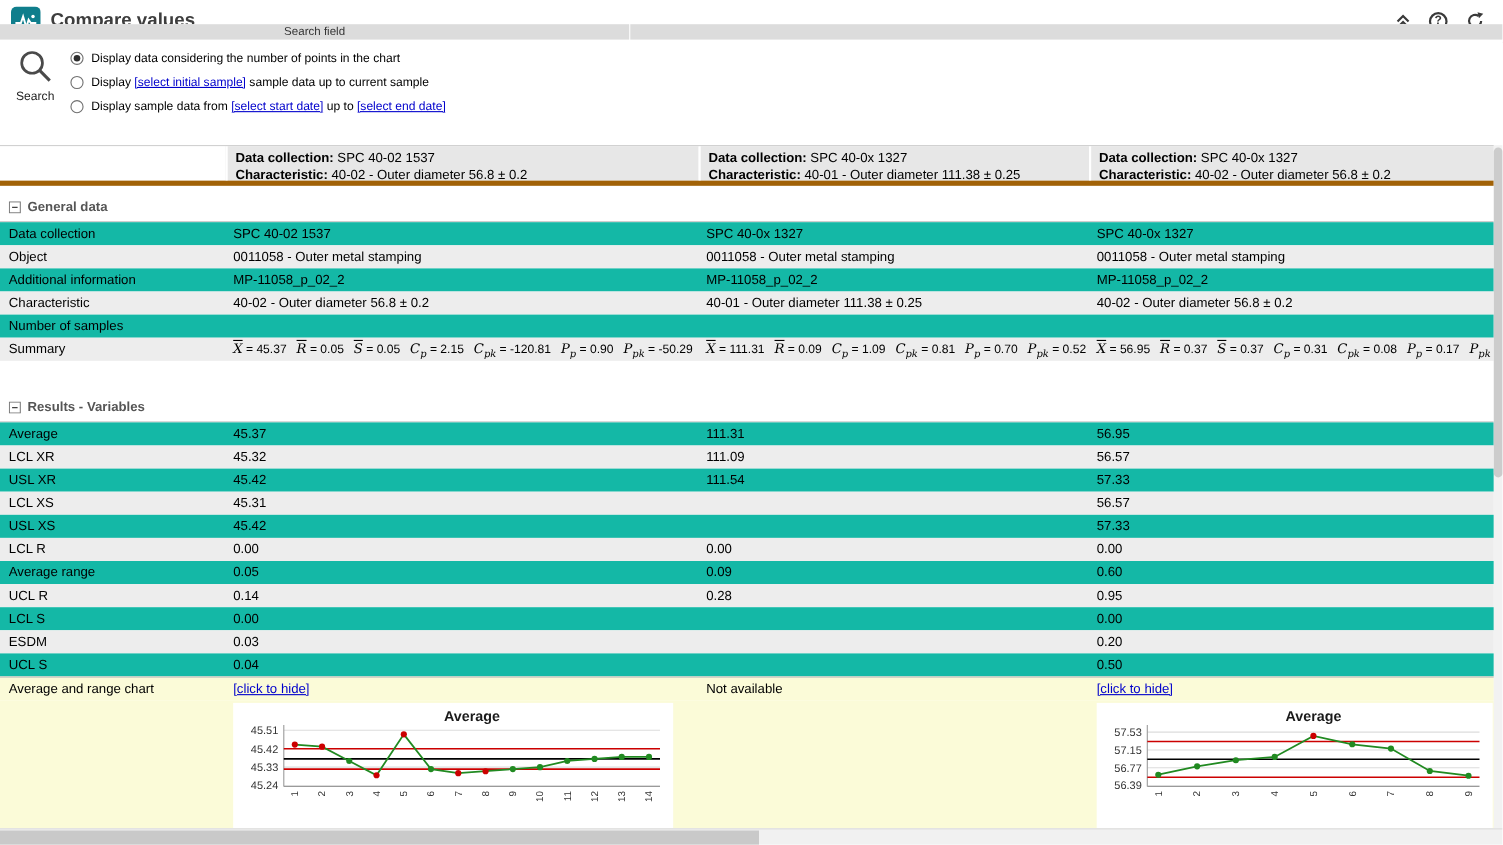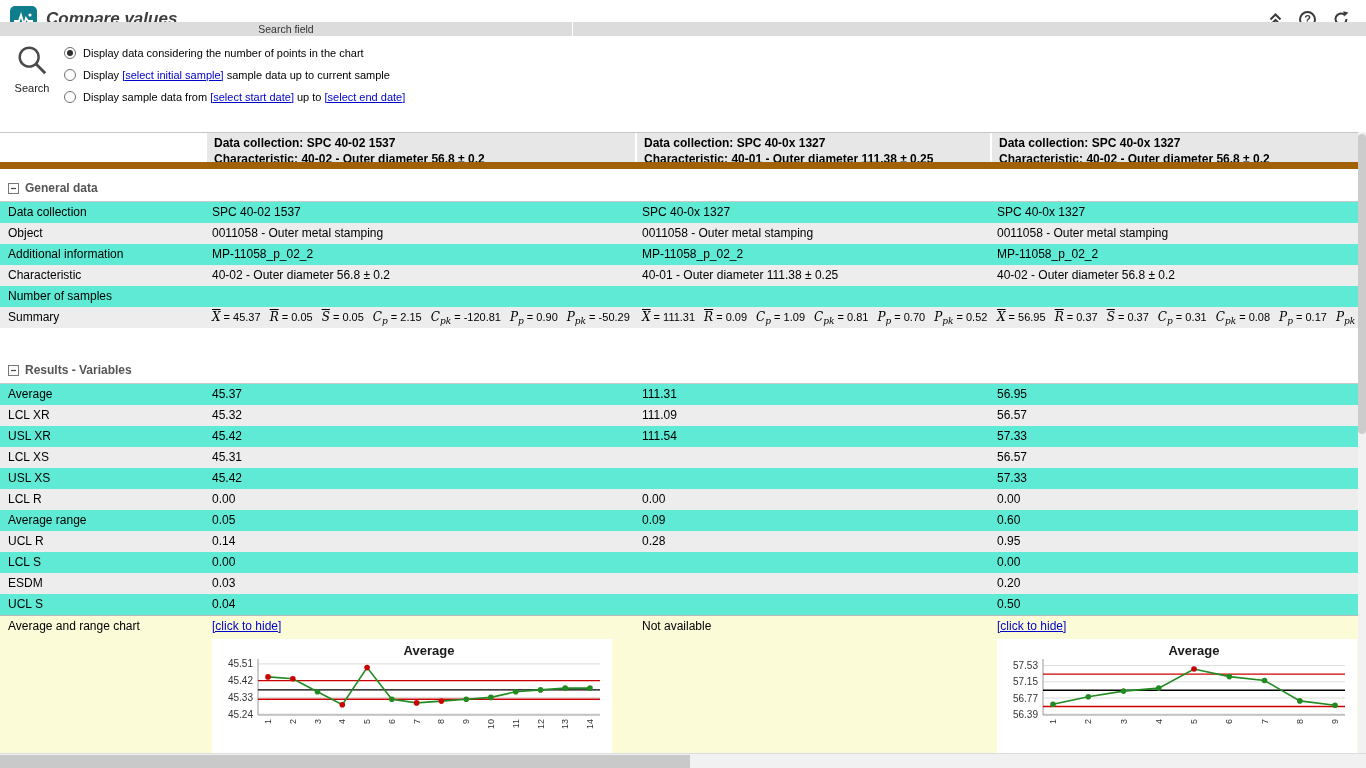--- a/index.html
+++ b/index.html
@@ -2,51 +2,51 @@
 <html><head>
 <meta charset="utf-8">
 <style>
   *{margin:0;padding:0;box-sizing:border-box;}
   html,body{width:1366px;height:768px;}
   body{font-family:"Liberation Sans",sans-serif;font-size:12px;color:#000;background:#fff;}
   .app{position:relative;width:1366px;height:768px;overflow:hidden;background:#fff;}
 
   .topbar{position:absolute;top:0;left:0;width:1366px;height:39px;border-bottom:1px solid #ddd;display:flex;align-items:center;padding:0 16px 0 10px;background:#fff;}
   .logo{width:27px;height:27px;margin-right:9px;display:inline-flex;}
-  .title{font-size:17px;font-weight:bold;color:#3d3d3d;font-style:italic;}
+  .title{font-size:17px;font-weight:bold;color:#3d3d3d;}
   .topbar-icons{margin-left:auto;display:flex;align-items:center;gap:16px;}
   .tbicon{display:inline-flex;align-items:center;justify-content:center;cursor:pointer;}
   .help-circle{width:17px;height:17px;border:2px solid #3a3a3a;border-radius:50%;font-size:11px;font-weight:bold;color:#3a3a3a;display:flex;align-items:center;justify-content:center;}
 
   .search-area{position:absolute;top:22px;left:0;width:1366px;height:93px;display:flex;background:#fff;}
   .search-left{width:572px;margin-right:1px;}
   .search-right{flex:1;}
   .panel-title{height:14px;background:#dcdcdc;font-size:10.5px;line-height:14px;text-align:center;color:#333;}
   .search-body{display:flex;padding:7px 0 0 6px;}
   .search-ico{width:52px;display:flex;flex-direction:column;align-items:center;cursor:pointer;}
   .search-lbl{font-size:11px;color:#222;margin-top:2px;}
   .options{margin-left:6px;padding-top:2px;}
   .opt{display:flex;align-items:center;height:15px;margin-bottom:7px;font-size:11px;}
   .radio{width:12px;height:12px;border:1px solid #707070;border-radius:50%;background:#fff;margin-right:7px;position:relative;flex:none;cursor:pointer;}
   .radio.sel::after{content:"";position:absolute;left:2px;top:2px;width:6px;height:6px;border-radius:50%;background:#2e2e2e;}
   .blue-link{color:#0000cc;text-decoration:underline;cursor:pointer;}
 
-  .colstrip{position:absolute;top:132px;left:0;width:1358px;height:37px;display:grid;grid-template-columns:205px 430px 355px minmax(0,1fr);background:#fff;border-top:1px solid #c6c6c6;border-bottom:7px solid #a16207;font-weight:bold;}
+  .colstrip{position:absolute;top:132px;left:0;width:1358px;height:37px;display:grid;grid-template-columns:205px 430px 355px minmax(0,1fr);background:#fff;border-top:1px solid #c6c6c6;border-bottom:5px solid #a16207;}
   .strip-cell{background:#e7e7e7;border-left:2px solid #fff;padding:2px 7px 0;font-size:12px;line-height:16px;white-space:nowrap;overflow:hidden;}
   .strip-spacer{background:#fff;}
 
   .sec-head{position:absolute;left:0;width:1358px;background:#fff;border-bottom:1px solid #c9c9c9;display:flex;align-items:flex-end;gap:6px;padding:0 12px 6px 8px;font-size:12px;font-weight:bold;color:#555;cursor:pointer;}
   #sec-general{top:169px;height:33px;}
   #sec-results{top:352px;height:32px;}
   .collapse-box{display:inline-flex;margin-bottom:1px;}
 
   .tbl{position:absolute;left:0;width:1358px;}
   #tbl-general{top:202px;}
   #tbl-results{top:384px;}
-  .trow{display:grid;grid-template-columns:205px 430px 355px minmax(0,1fr);height:21px;background:#5eead4;}
+  .trow{display:grid;grid-template-columns:205px 430px 355px minmax(0,1fr);height:21px;background:#14b8a6;}
   .trow.alt{background:#ededed;}
   .cell{line-height:21px;white-space:nowrap;overflow:hidden;}
   .cell.lbl{padding-left:8px;}
   .cell.val{padding-left:7px;}
   .sumcell .sum-item{margin-right:9px;}
   .sum-sym{font-family:"DejaVu Serif",serif;font-style:italic;font-size:12px;}
   .sum-sym.ovl{text-decoration:overline;}
   .sum-item sub{font-family:"DejaVu Serif",serif;font-style:italic;font-size:9px;}
   .sum-val{font-size:11px;}
 

